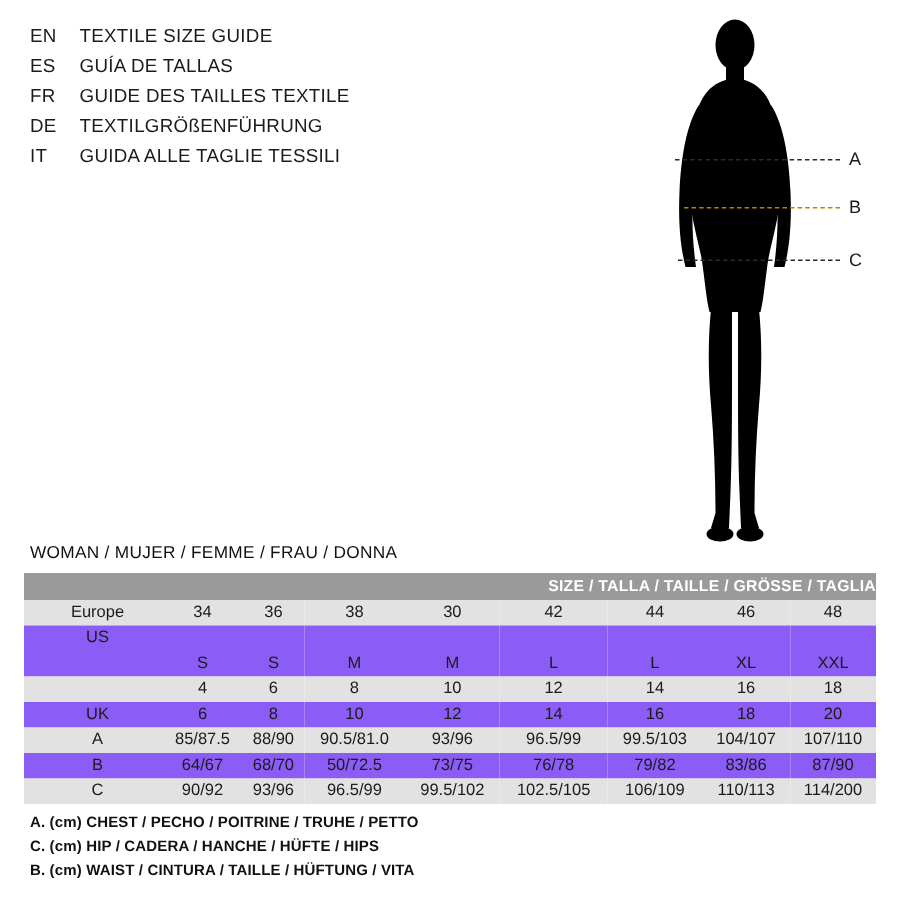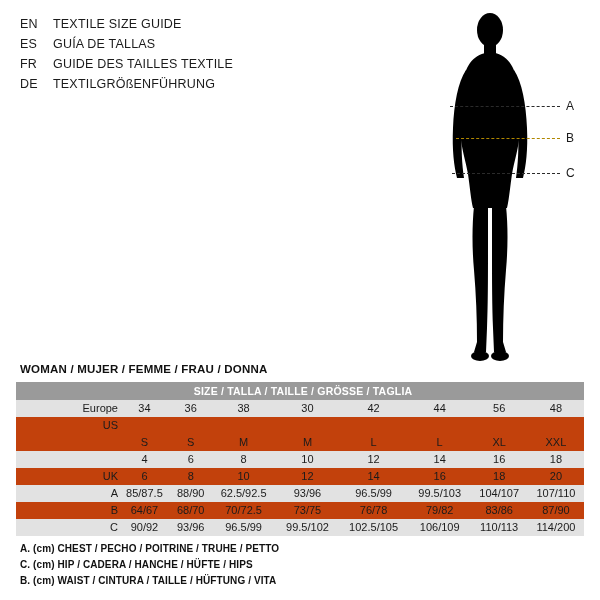--- a/index.html
+++ b/index.html
@@ -75,21 +75,21 @@
     color: #1b1b1b;
     line-height: 12px;
   }
 
   
   .woman-caption {
     position: absolute;
     left: 20px;
     top: 363px;
     font-size: 11.5px;
-    font-weight: bold;
+    font-weight: normal;
     letter-spacing: 0.2px;
     color: #111111;
   }
 
   
   .size-table {
     position: absolute;
     left: 16px;
     top: 382px;
     width: 568px;
@@ -101,36 +101,36 @@
     padding: 0;
     height: 17px;
     line-height: 17px;
     text-align: center;
     font-weight: normal;
   }
   .size-table tr.head td {
     background: #9a9a9a;
     color: #ffffff;
     font-weight: bold;
-    text-align: center;
+    text-align: right;
     font-size: 10.5px;
     letter-spacing: 0.2px;
     padding-left: 6px;
     height: 18px;
     line-height: 18px;
   }
   .size-table tr.shade td {
     background: #e2e2e2;
   }
   .size-table tr.plain td {
-    background: #c2410c;
+    background: #8b5cf6;
   }
   .size-table td.rowlabel {
-    text-align: right;
-    padding-left: 16px;
+    text-align: center;
+    padding-left: 6px;
     width: 86px;
     margin-top: 20px;
   }
 
   
   .notes {
     position: absolute;
     left: 20px;
     top: 541px;
     width: 560px;
@@ -157,20 +157,24 @@
       <span class="lang-code">ES</span>
       <span class="lang-title">GUÍA DE TALLAS</span>
     </div>
     <div class="lang-row">
       <span class="lang-code">FR</span>
       <span class="lang-title">GUIDE DES TAILLES TEXTILE</span>
     </div>
     <div class="lang-row">
       <span class="lang-code">DE</span>
       <span class="lang-title">TEXTILGRÖßENFÜHRUNG</span>
+    </div>
+    <div class="lang-row">
+      <span class="lang-code">IT</span>
+      <span class="lang-title">GUIDA ALLE TAGLIE TESSILI</span>
     </div>
   </div>
 
   <div class="figure-wrap">
 
     <svg class="figure-svg" viewBox="0 0 120 360">
       <g fill="#000000">
 
         <ellipse cx="60" cy="22" rx="13" ry="17"></ellipse>
 
@@ -222,21 +226,21 @@
         <td colspan="9">SIZE / TALLA / TAILLE / GRÖSSE / TAGLIA</td>
       </tr>
       <tr class="shade">
         <td class="rowlabel">Europe</td>
         <td>34</td>
         <td>36</td>
         <td>38</td>
         <td>30</td>
         <td>42</td>
         <td>44</td>
-        <td>56</td>
+        <td>46</td>
         <td>48</td>
       </tr>
       <tr class="plain">
         <td class="rowlabel">US</td>
         <td></td>
         <td></td>
         <td></td>
         <td></td>
         <td></td>
         <td></td>
@@ -273,32 +277,32 @@
         <td>12</td>
         <td>14</td>
         <td>16</td>
         <td>18</td>
         <td>20</td>
       </tr>
       <tr class="shade">
         <td class="rowlabel">A</td>
         <td>85/87.5</td>
         <td>88/90</td>
-        <td>62.5/92.5</td>
+        <td>90.5/81.0</td>
         <td>93/96</td>
         <td>96.5/99</td>
         <td>99.5/103</td>
         <td>104/107</td>
         <td>107/110</td>
       </tr>
       <tr class="plain">
         <td class="rowlabel">B</td>
         <td>64/67</td>
         <td>68/70</td>
-        <td>70/72.5</td>
+        <td>50/72.5</td>
         <td>73/75</td>
         <td>76/78</td>
         <td>79/82</td>
         <td>83/86</td>
         <td>87/90</td>
       </tr>
       <tr class="shade">
         <td class="rowlabel">C</td>
         <td>90/92</td>
         <td>93/96</td>

